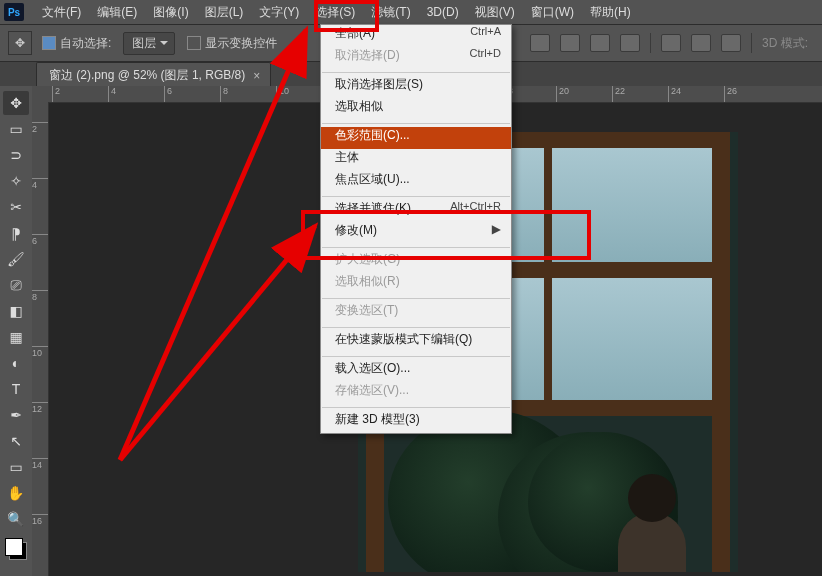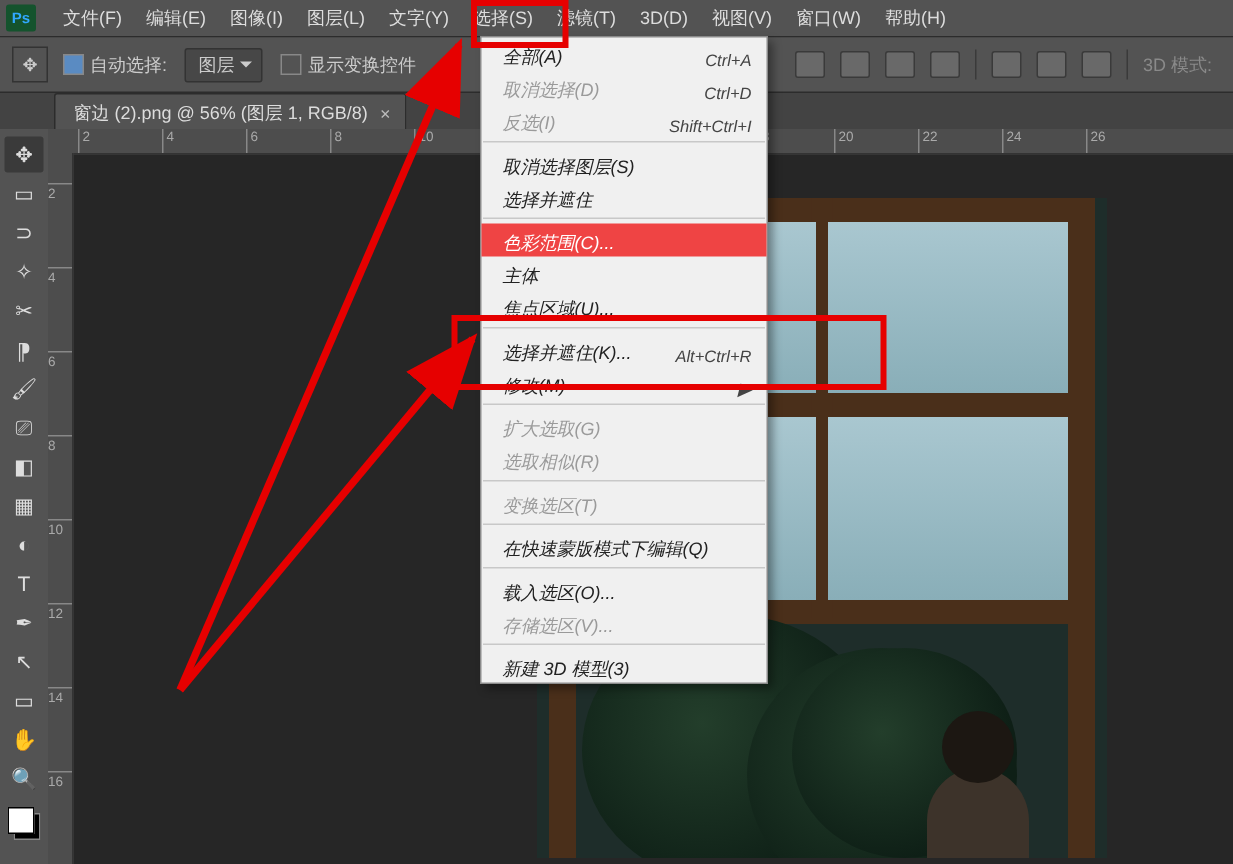--- a/index.html
+++ b/index.html
@@ -1,18 +1,18 @@
 <!DOCTYPE html>
 <html><head>
 <meta charset="utf-8">
 <style>
   html,body{margin:0;padding:0;width:822px;height:576px;overflow:hidden;background:#535353;font-family:"Microsoft YaHei",Arial,sans-serif;font-size:12px;color:#ccc;user-select:none;}
   
   #menubar{height:24px;background:#535353;display:flex;align-items:center;padding-left:4px;border-bottom:1px solid #2c2c2c;}
-  #menubar .ps{width:20px;height:18px;background:#14532d;color:#31a8ff;font-size:10px;font-weight:bold;display:flex;align-items:center;justify-content:center;border-radius:2px;margin-right:10px;}
+  #menubar .ps{width:20px;height:18px;background:#0f172a;color:#31a8ff;font-size:10px;font-weight:bold;display:flex;align-items:center;justify-content:center;border-radius:2px;margin-right:10px;}
   #menubar .mitem{padding:16px 8px;height:24px;line-height:24px;color:#ddd;cursor:default;}
   #optionsbar{height:36px;background:#535353;display:flex;align-items:center;padding-left:8px;border-bottom:1px solid #2c2c2c;}
   #optionsbar .movecross{width:22px;height:22px;border:1px solid #333;display:flex;align-items:center;justify-content:center;color:#ccc;margin-right:10px;}
   #optionsbar .cb{width:12px;height:12px;border:1px solid #888;background:#5a8bc2;margin-right:4px;display:inline-block;vertical-align:middle;}
   #optionsbar .cb.empty{background:transparent;}
   #optionsbar .lbl{margin-right:12px;}
   #optionsbar .sel{background:#474747;border:1px solid #333;padding:2px 18px 2px 8px;border-radius:2px;position:relative;margin-right:12px;}
   #optionsbar .sel:after{content:"";position:absolute;right:6px;top:8px;border:4px solid transparent;border-top-color:#ccc;}
   #optionsbar .toolhint{margin-left:auto;color:#8a8a8a;display:flex;align-items:center;gap:10px;padding-right:14px;}
   #optionsbar .tinyicon{width:18px;height:16px;background:#696969;border:1px solid #3a3a3a;border-radius:2px;}
@@ -36,24 +36,24 @@
   #canvas{position:absolute;left:48px;top:16px;right:0;bottom:0;}
   #photo{position:absolute;left:310px;top:30px;width:380px;height:440px;background:#1e2d2a;overflow:hidden;}
   .frame{position:absolute;background:#4a2f1a;}
   .pane{position:absolute;background:linear-gradient(180deg,#a9c7d0,#89aeb8);}
   .foliage{position:absolute;border-radius:50%;background:radial-gradient(circle at 40% 40%,#233e2b,#0e1f16 70%);}
   .girl-head{position:absolute;width:48px;height:48px;border-radius:50%;background:#1c1712;}
   .girl-body{position:absolute;width:68px;height:70px;border-radius:50% 50% 4px 4px;background:#3d332a;}
   
   #dropdown{position:absolute;left:320px;top:24px;width:190px;background:#f0f0f0;border:1px solid #8a8a8a;box-shadow:3px 3px 6px rgba(0,0,0,.4);z-index:40;color:#222;font-size:12px;}
   #dropdown .sep{height:1px;background:#c8c8c8;margin:3px 1px;}
-  #dropdown .row{display:flex;align-items:flex-end;height:22px;padding:0 10px 0 14px;white-space:nowrap;font-style:italic;}
+  #dropdown .row{display:flex;align-items:flex-start;height:22px;padding:0 10px 0 14px;white-space:nowrap;}
   #dropdown .row .sc{margin-left:auto;color:#444;font-size:11px;}
   #dropdown .row .arr{margin-left:auto;color:#444;}
-  #dropdown .row.hl{background:#ef4444;color:#fff;}
+  #dropdown .row.hl{background:#c2410c;color:#fff;}
   #dropdown .row.dis{color:#9a9a9a;}
   
   .redbox{position:absolute;border:4px solid #e60000;z-index:60;pointer-events:none;}
   #arrow{position:absolute;z-index:70;pointer-events:none;}
   svg{display:block;}
 </style>
 </head>
 <body>
 
 <div id="menubar">
@@ -87,21 +87,21 @@
      <span class="tinyicon"></span>
      <span class="tinyicon"></span>
      <span class="tinyicon"></span>
      <span style="width:1px;height:20px;background:#3a3a3a;"></span>
      <span>3D 模式:</span>
   </div>
 </div>
 
 <div id="tabsbar">
   <div class="doctab">
-    <span>窗边 (2).png @ 56% (图层 1, RGB/8)</span>
+    <span>窗边 (2).png @ 52% (图层 1, RGB/8)</span>
     <span class="xclose">×</span>
   </div>
 </div>
 
 <div id="workarea">
 
   <div id="toolbox">
       <div class="tool on">✥</div>
       <div class="tool">▭</div>
       <div class="tool">⊃</div>
@@ -177,30 +177,26 @@
 
 <div id="dropdown">
     <div class="row">
       <span>全部(A)</span>
       <span class="sc">Ctrl+A</span>
     </div>
     <div class="row dis">
       <span>取消选择(D)</span>
       <span class="sc">Ctrl+D</span>
     </div>
-    <div class="row dis">
-      <span>反选(I)</span>
-      <span class="sc">Shift+Ctrl+I</span>
-    </div>
     <div class="sep"></div>
     <div class="row">
       <span>取消选择图层(S)</span>
     </div>
     <div class="row">
-      <span>选择并遮住</span>
+      <span>选取相似</span>
     </div>
     <div class="sep"></div>
     <div class="row hl">
       <span>色彩范围(C)...</span>
     </div>
     <div class="row">
       <span>主体</span>
     </div>
     <div class="row">
       <span>焦点区域(U)...</span>

